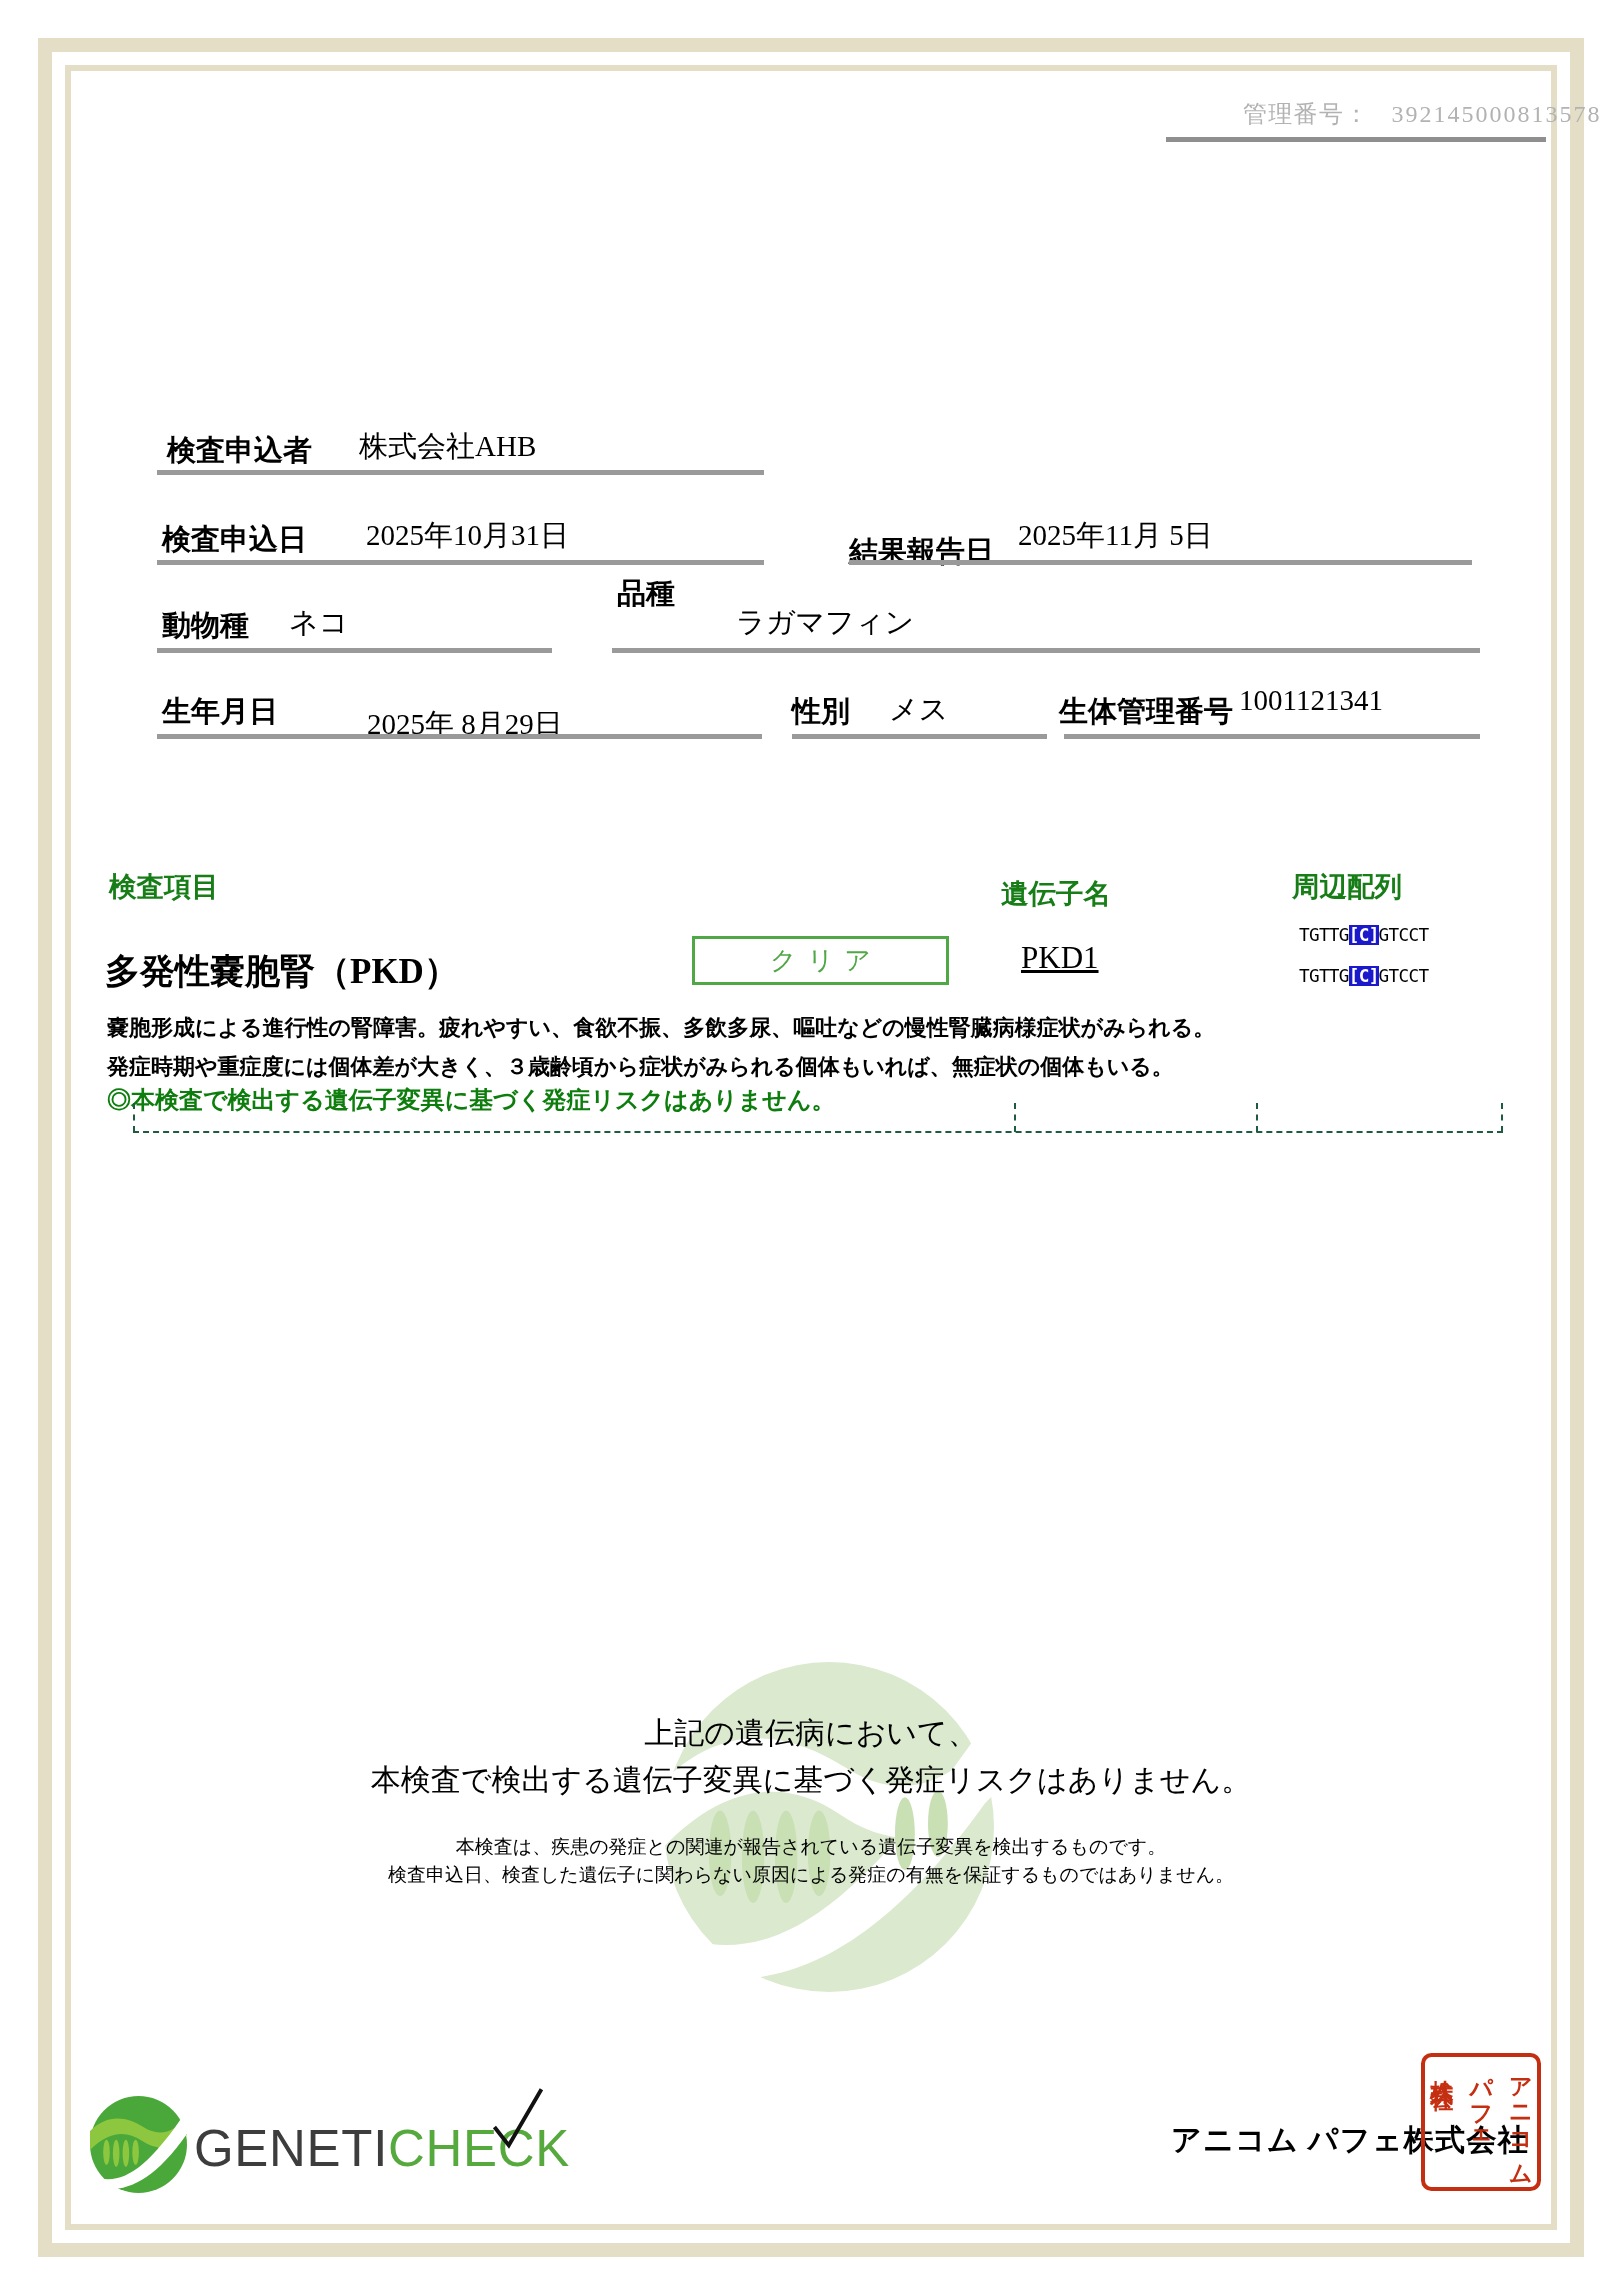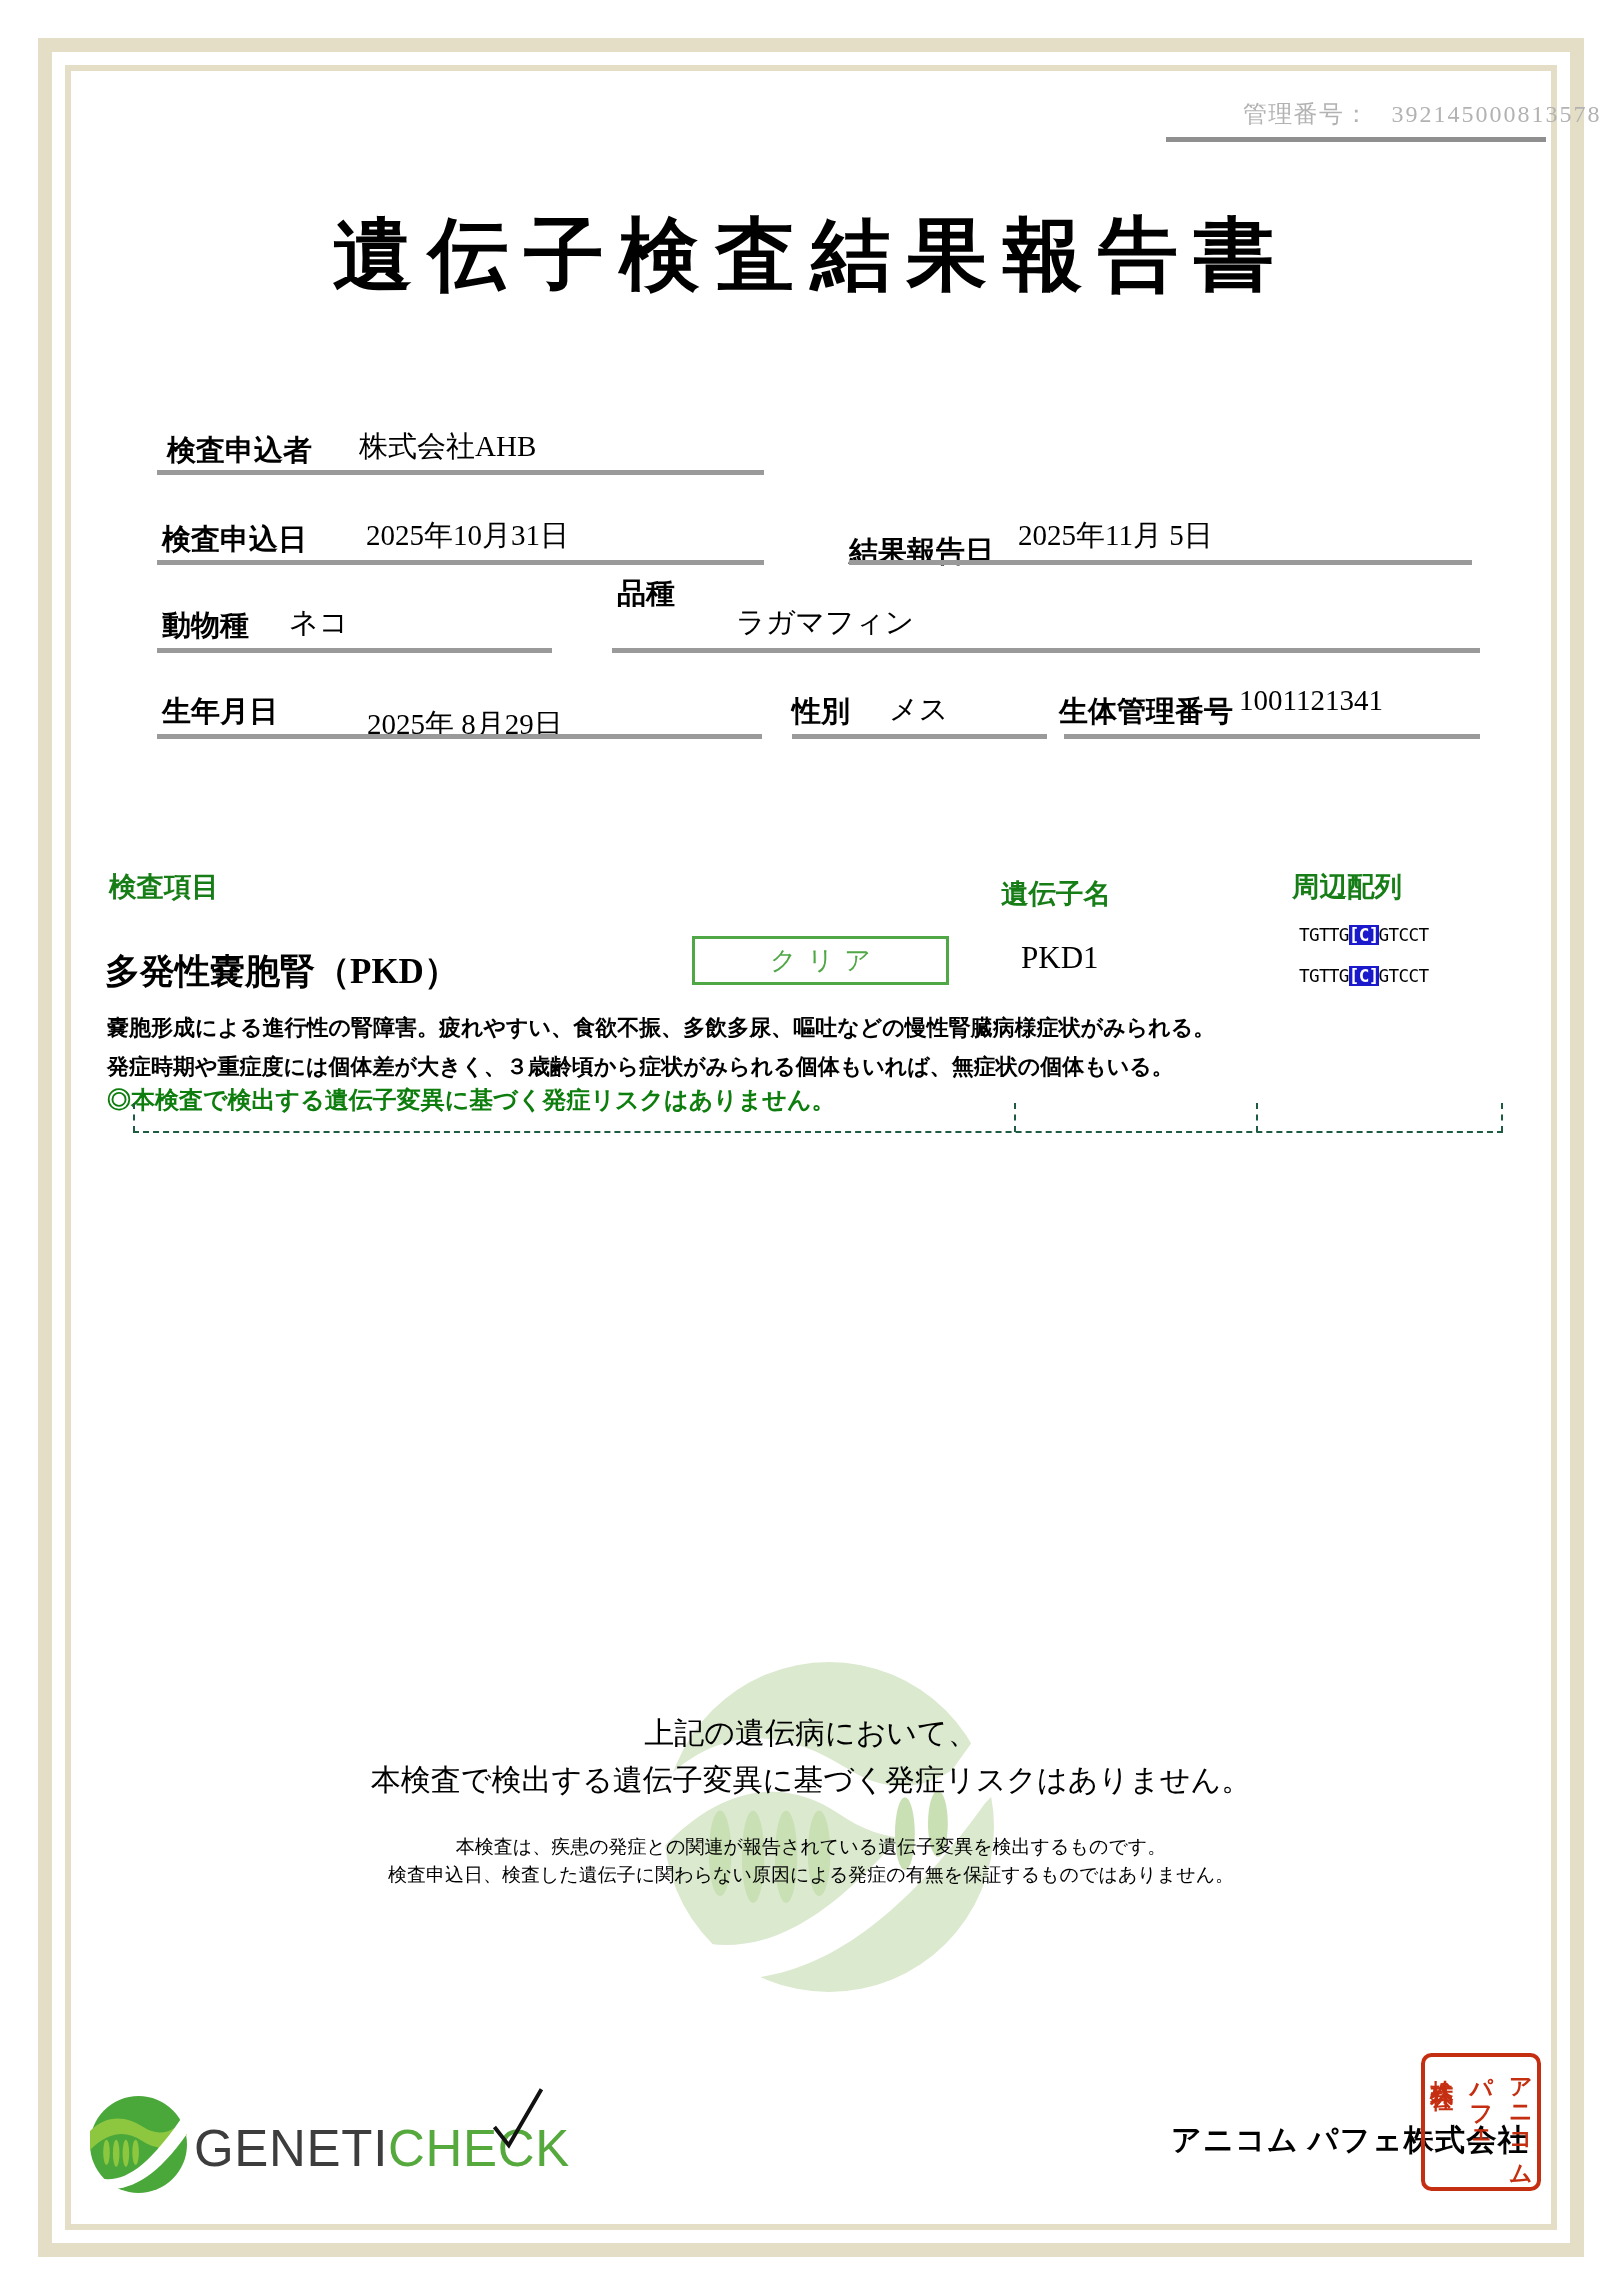--- a/index.html
+++ b/index.html
@@ -16,21 +16,21 @@
   .title{left:0;right:0;top:202px;text-align:center;font-size:80px;font-weight:bold;
         letter-spacing:15.7px;}
   .flabel{font-size:29px;font-weight:bold;}
   .fvalue{font-size:29px;}
   .ul{position:absolute;height:4.6px;background:#9a9a9a;}
   .ghead{font-size:27.5px;font-weight:bold;color:#177d17;}
   .item-name{left:105px;top:929px;font-size:35px;font-weight:bold;margin-top:19px;}
   .result-box{left:692px;top:936px;width:251px;height:43px;border:3.3px solid #4fa746;
         display:flex;align-items:center;justify-content:center;}
   .result-box span{font-size:26px;color:#4fa746;letter-spacing:10.5px;padding-left:10.5px;}
-  .gene{left:1021px;top:940px;font-size:31px;}
+  .gene{left:1021px;top:940px;font-size:31px;text-decoration:underline;}
   .seq{font-family:"DejaVu Sans Mono", monospace;font-size:17.7px;letter-spacing:-0.7px;}
   .seq .var{background:#1a1acc;color:#fff;font-weight:bold;}
   .desc{font-size:22px;font-weight:bold;text-align:center;}
   .risk{font-size:24px;font-weight:bold;color:#0d7d0d;}
   .vdash{position:absolute;width:0;height:29px;border-left:2px dashed #1d5c40;top:1103px;}
   .hdash{position:absolute;left:133px;top:1131px;width:1370px;height:0;
         border-top:2.6px dashed #1d5c40;}
   .center-sans{left:0;right:0;text-align:center;
         font-family:"Liberation Sans", sans-serif;}
   .summary{font-size:30px;}
@@ -67,21 +67,20 @@
   </div>
 
   <div class="frame-outer"></div>
   <div class="frame-inner"></div>
 
   <div class="abs mgmt">
     <span>管理番号：</span><span class="num">392145000813578</span>
   </div>
   <div class="abs mgmt-ul"></div>
 
-  <div class="abs title">遺伝子検査結果報告書</div>
 
   <div class="abs flabel" style="left:167px;top:431px;">検査申込者</div>
   <div class="abs fvalue" style="left:359px;top:427px;">株式会社AHB</div>
   <div class="ul" style="left:157px;top:470px;width:607px;"></div>
 
   <div class="abs flabel" style="left:162px;top:520px;">検査申込日</div>
   <div class="abs fvalue" style="left:366px;top:516px;">2025年10月31日</div>
   <div class="abs flabel" style="left:849px;top:532px;">結果報告日</div>
   <div class="abs fvalue" style="left:1018px;top:516px;">2025年11月 5日</div>
   <div class="ul" style="left:157px;top:560px;width:607px;"></div>

